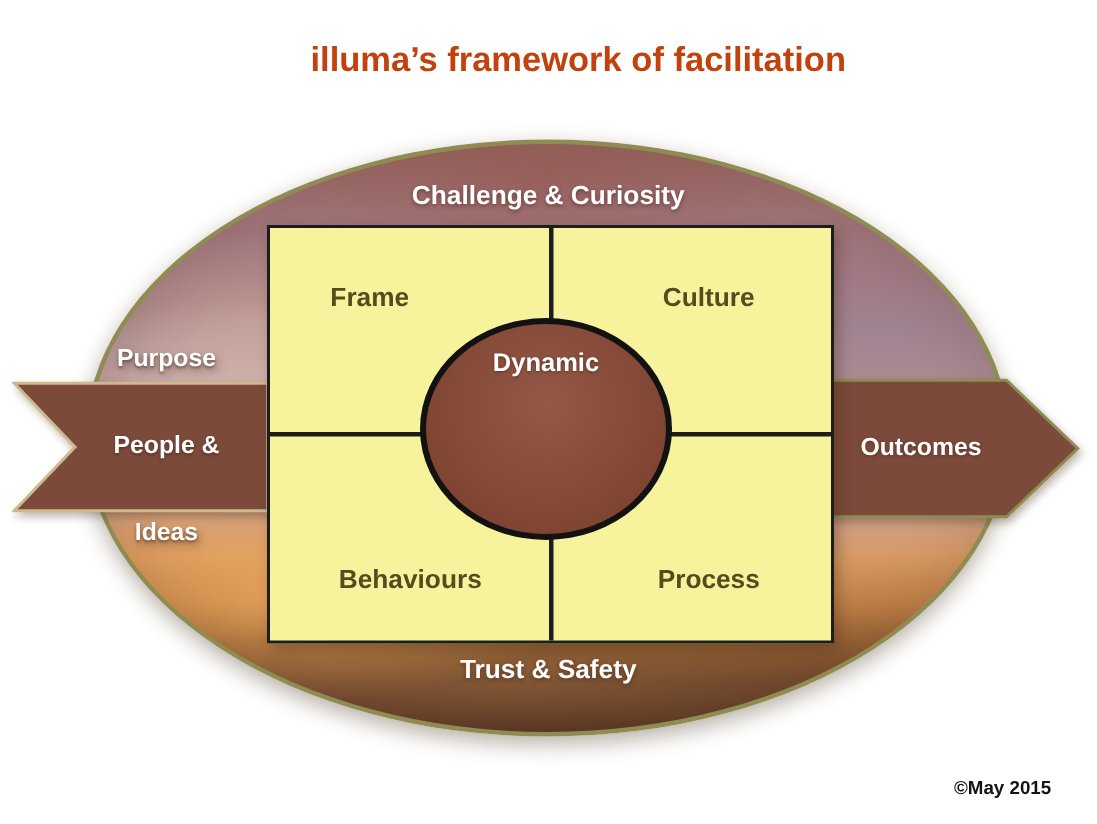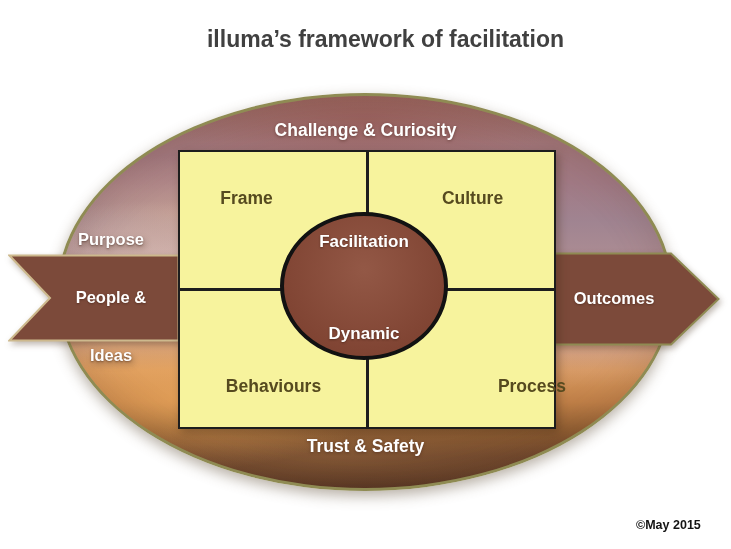--- a/index.html
+++ b/index.html
@@ -3,21 +3,21 @@
 <meta charset="utf-8">
 <style>
   html,body { margin:0; padding:0; background:#ffffff; }
   .stage {
     position:relative; width:731px; height:549px; overflow:hidden;
     background:#ffffff;
     font-family:"Liberation Sans","DejaVu Sans",sans-serif;
   }
   .title {
     position:absolute; top:26px; left:40px; width:691px; margin:0;
-    text-align:center; font-size:23px; font-weight:bold; color:#404040;
+    text-align:center; font-size:23px; font-weight:bold; color:#c2410c;
   }
   
   .oval {
     position:absolute; left:57px; top:93px; width:610px; height:392px;
     border:3px solid #8f8b53; border-radius:50%;
     box-shadow:0 5px 14px rgba(96,78,56,0.45), inset 0 0 40px rgba(90,50,35,0.20);
     background:
       radial-gradient(ellipse 45% 20% at 50% 6%, rgba(146,80,74,0.45), rgba(146,80,74,0) 70%),
       radial-gradient(ellipse 42% 26% at 15% 45%, rgba(248,222,205,0.55), rgba(248,222,205,0) 70%),
       radial-gradient(ellipse 38% 20% at 20% 30%, rgba(250,200,150,0.35), rgba(250,200,150,0) 75%),
@@ -56,21 +56,21 @@
   }
   .vline { position:absolute; left:50%; margin-left:-1.5px; top:0; bottom:0; width:3px; background:#1d1d1d; }
   .hline { position:absolute; top:50%; margin-top:-1.5px; left:0; right:0; height:3px; background:#1d1d1d; }
   .qlabel {
     position:absolute; width:50%; text-align:center;
     font-size:17.5px; font-weight:bold; color:#564a1f;
   }
   .q-tl { left:0;  top:36px; transform:translateX(-27px); }
   .q-tr { right:0; top:36px; transform:translateX(12px); }
   .q-bl { left:0;  bottom:30px;text-align:center; }
-  .q-br { right:0; bottom:30px; transform:translateX(12px);text-align:right; }
+  .q-br { right:0; bottom:30px; transform:translateX(12px); }
   
   .center-ellipse {
     position:absolute; left:280px; top:212px; width:160px; height:140px;
     border:4px solid #121212; border-radius:50%;
     background:radial-gradient(circle at 50% 38%, #935846, #7e4231 80%);
     display:flex; flex-direction:column; align-items:center; justify-content:space-between;
     padding:16px 0 12px 0; box-sizing:border-box;
   }
   .center-ellipse { height:148px; width:168px; left:280px; top:212px; }
   .ring-label { font-size:17px; font-weight:bold; color:#ffffff; line-height:1.2;
@@ -129,20 +129,19 @@
   <div class="ybox">
     <div class="vline"></div>
     <div class="hline"></div>
     <div class="qlabel q-tl">Frame</div>
     <div class="qlabel q-tr">Culture</div>
     <div class="qlabel q-bl">Behaviours</div>
     <div class="qlabel q-br">Process</div>
   </div>
 
   <div class="center-ellipse">
-    <div class="ring-label">Facilitation</div>
     <div class="ring-label">Dynamic</div>
   </div>
 
 
   <div class="copyright">©May 2015</div>
 
 </div>
 
 </body></html>

